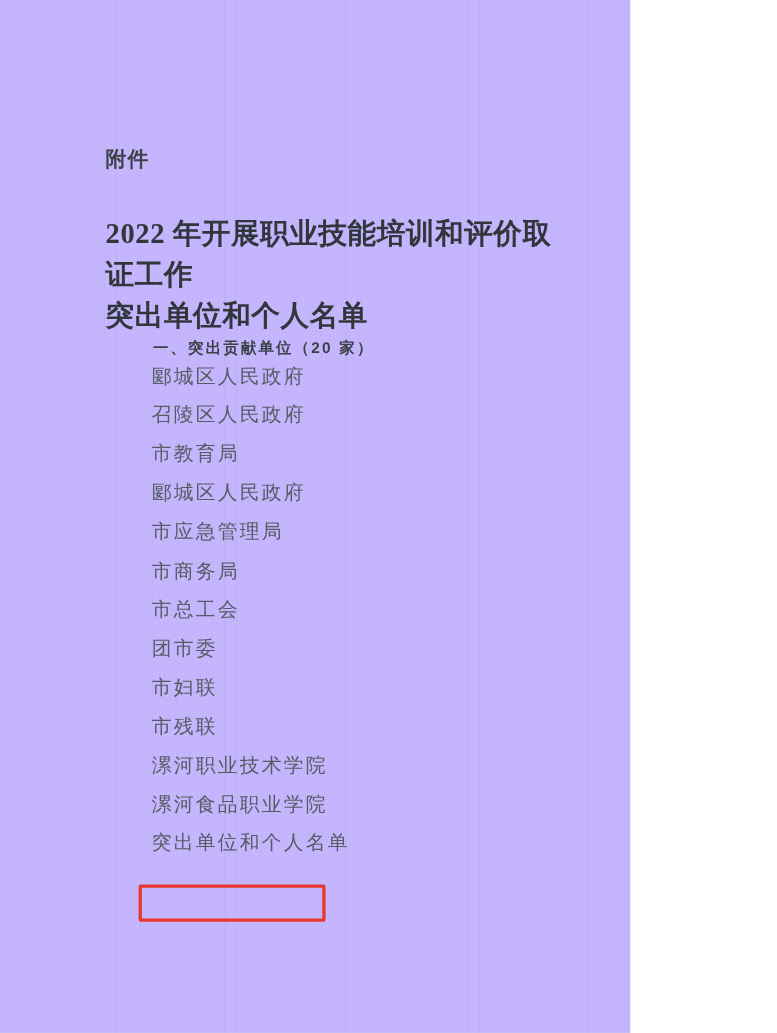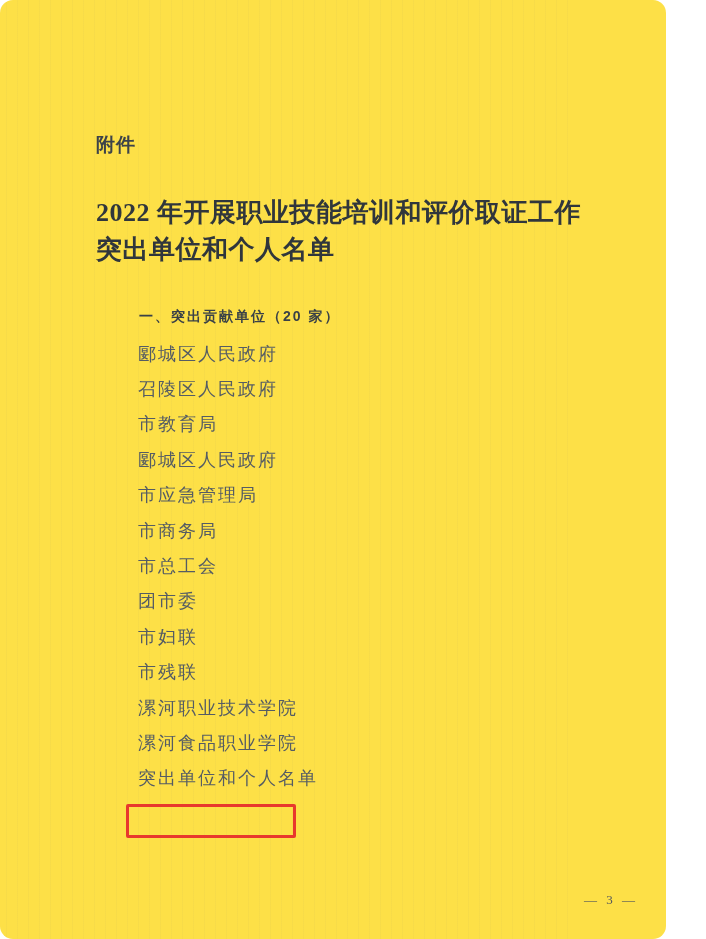--- a/index.html
+++ b/index.html
@@ -2,26 +2,25 @@
 <html><head>
 <meta charset="utf-8">
 <style>
   html, body {
     margin: 0;
     padding: 0;
     background: #ffffff;
   }
   .page {
     position: relative;
-    width: 666px;
+    width: 573px;
     height: 939px;
-    background: #fde047;
+    background: #c4b5fd;
     overflow: hidden;
     font-family: "Liberation Serif", serif;
-    border-radius: 13px;
   }
   
   .scan-artifacts {
     position: absolute;
     left: 6px;
     top: 0;
     width: 570px;
     height: 939px;
     background: repeating-linear-gradient(
       90deg,
@@ -60,21 +59,21 @@
     top: 308px;
     font-family: "Liberation Sans", sans-serif;
     font-weight: bold;
     font-size: 14px;
     color: #3a4147;
     letter-spacing: 2px;
   }
   .unit-list {
     position: absolute;
     left: 138px;
-    top: 336px;
+    top: 324px;
     margin: 0;
     padding: 0;
     list-style: none;
   }
   .unit-list li {
     height: 35.4px;
     display: flex;
     align-items: center;
     font-family: "Liberation Serif", serif;
     font-size: 18px;

